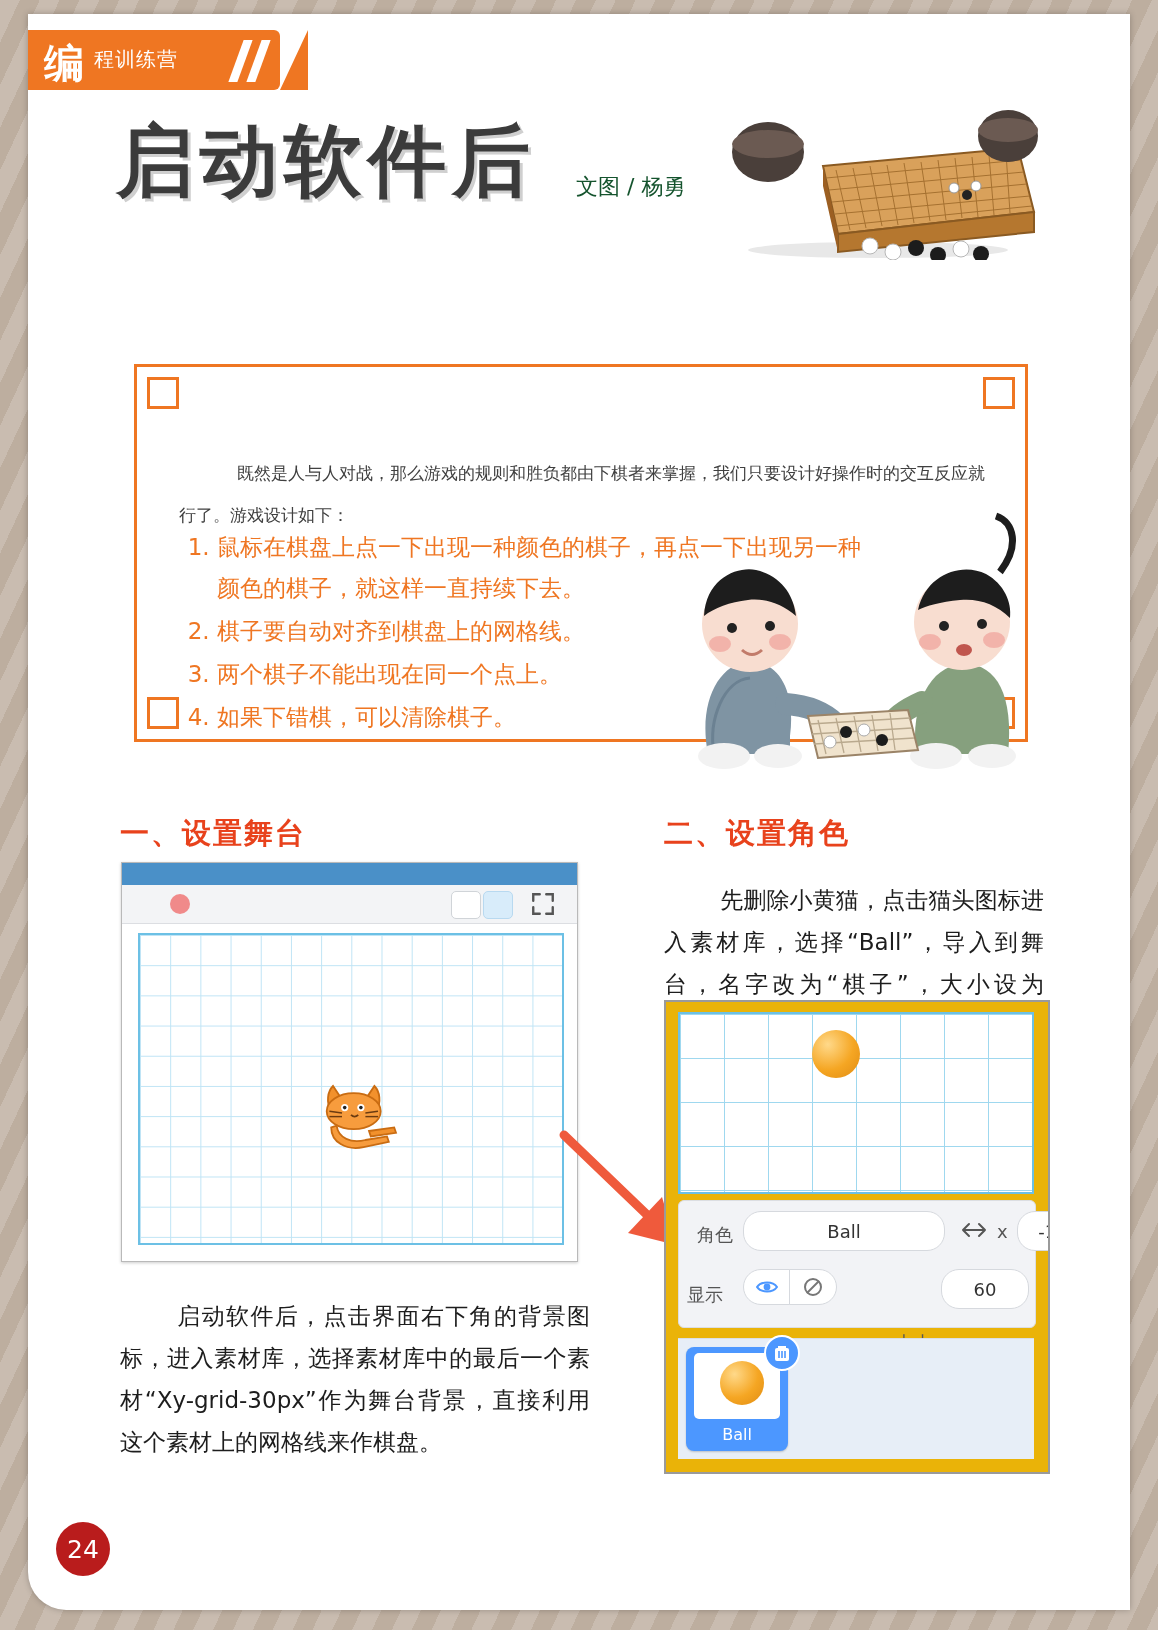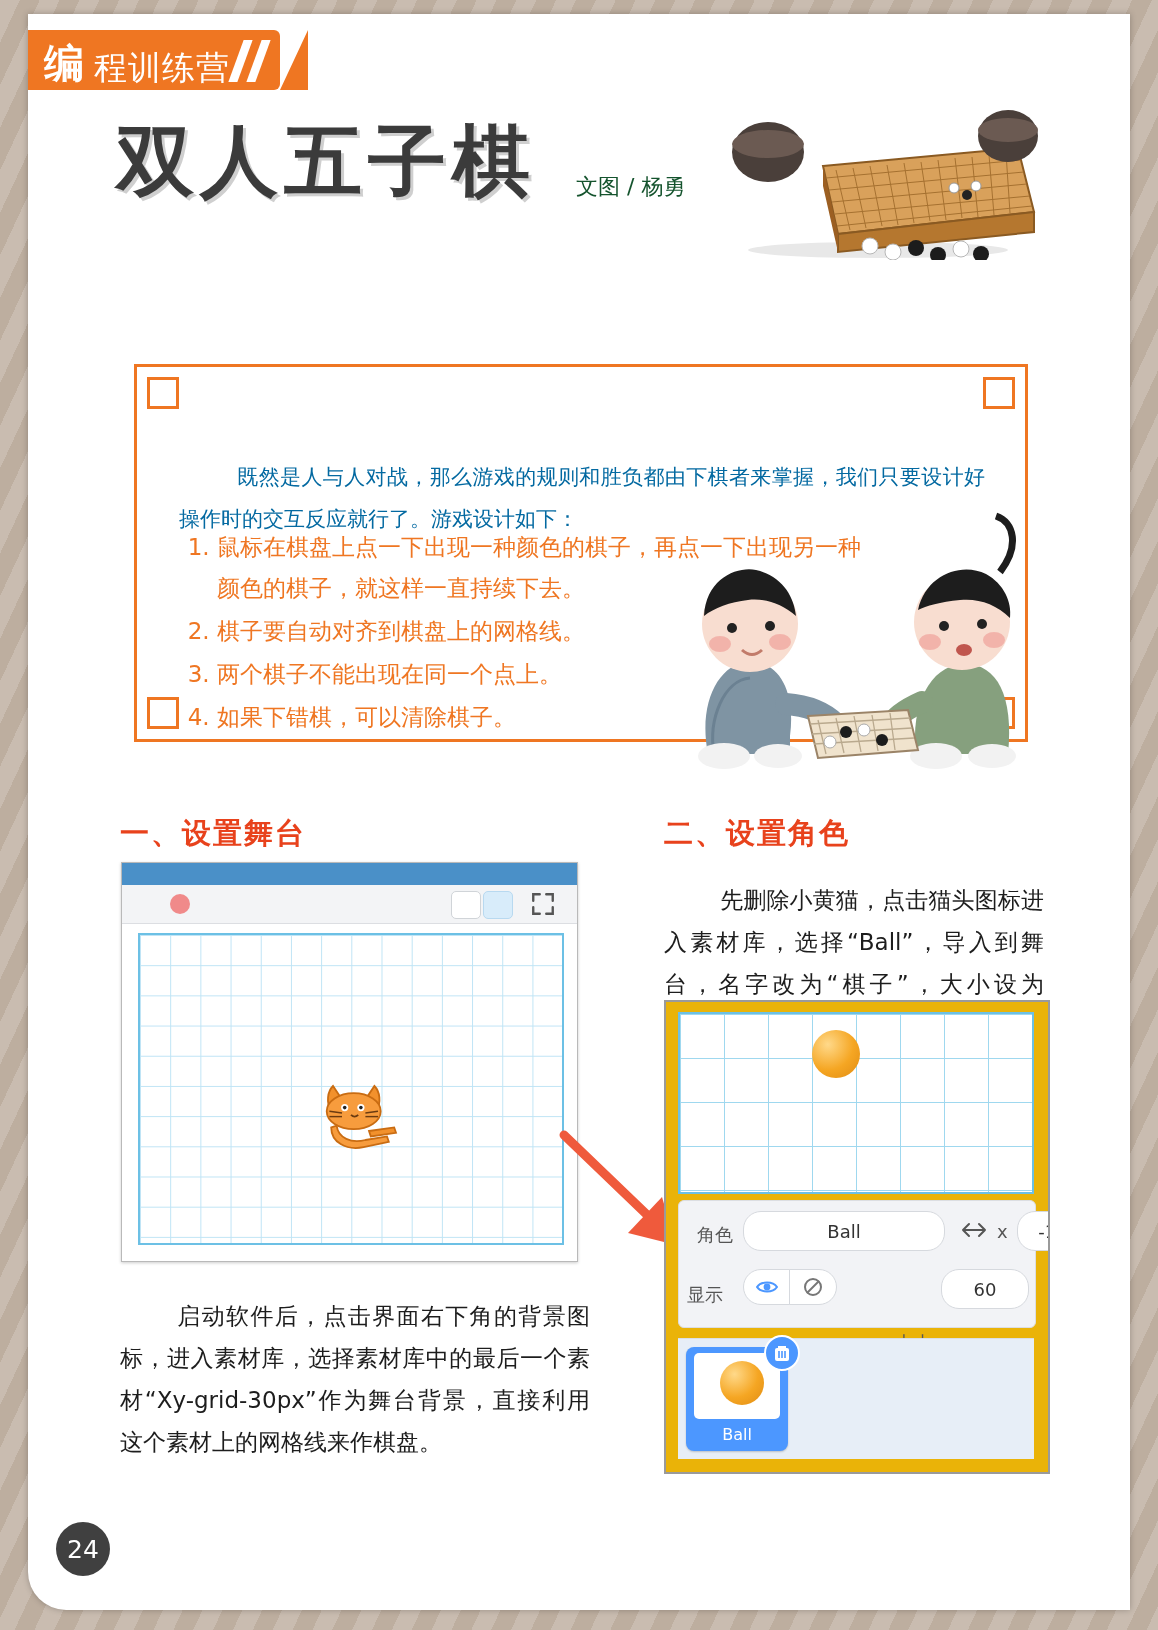--- a/index.html
+++ b/index.html
@@ -26,21 +26,21 @@
   }
   .ribbon:after{
     content:"";position:absolute;right:-28px;top:0;width:0;height:0;
     border-style:solid;border-width:0 0 60px 28px;border-color:transparent transparent #ef7622 transparent;
   }
   .ribbon .big{
     position:absolute;left:16px;top:6px;font-size:40px;color:#fff;font-weight:bold;
     font-family:"DejaVu Sans",sans-serif;
   }
   .ribbon .small{
-    position:absolute;left:66px;top:16px;font-size:33px;color:#fff;letter-spacing:1px;
+    position:absolute;left:66px;top:16px;font-size:20px;color:#fff;letter-spacing:1px;
     font-family:"DejaVu Sans",sans-serif;
   }
   .ribbon .slash1,.ribbon .slash2{
     position:absolute;top:10px;width:9px;height:42px;background:#fff;transform:skewX(-20deg);
   }
   .ribbon .slash1{left:208px}
   .ribbon .slash2{left:226px}
 
   
   .title{
@@ -75,21 +75,21 @@
   .ornbox .n-tl{left:10px;top:10px;}
   .ornbox .n-tr{right:10px;top:10px;}
   .ornbox .n-bl{left:10px;bottom:10px;}
   .ornbox .n-br{right:10px;bottom:10px;}
   .ornbox h2{
     margin:0;position:absolute;left:0;right:0;top:20px;text-align:center;
     font-size:30px;color:#ef7622;letter-spacing:3px;font-family:"DejaVu Sans",sans-serif;
   }
   .ornbox .lead{
     position:absolute;left:42px;top:68px;width:806px;
-    font-size:21px;line-height:42px;color:#0369a1;text-align:justify;
+    font-size:17px;line-height:42px;color:#404040;text-align:justify;
     font-family:"DejaVu Sans",sans-serif;
   }
   .ornbox .lead .ind{display:inline-block;width:58px}
   .ornbox ol{
     position:absolute;left:48px;top:160px;width:650px;margin:0;padding-left:32px;
     font-size:23px;line-height:41px;color:#ef7622;font-family:"DejaVu Sans",sans-serif;
   }
   .ornbox ol li{margin-bottom:2px;}
 
   
@@ -198,37 +198,37 @@
     font-family:"DejaVu Sans",sans-serif;
   }
   .delbadge{
     position:absolute;left:78px;top:-12px;width:32px;height:32px;border-radius:50%;
     background:#4c97ff;border:2px solid #fff;display:flex;align-items:center;justify-content:center;
   }
 
   
   .pagenum{
     position:absolute;left:28px;bottom:34px;width:54px;height:54px;border-radius:50%;
-    background:#404040;color:#fff;font-size:25px;display:flex;align-items:center;justify-content:center;
+    background:#b91c1c;color:#fff;font-size:25px;display:flex;align-items:center;justify-content:center;
     font-family:"DejaVu Sans",sans-serif;
   }
 </style>
 </head>
 <body>
 
 <div id="page">
 
   <div class="ribbon">
     <span class="big">编</span>
     <span class="small">程训练营</span>
     <span class="slash1"></span>
     <span class="slash2"></span>
   </div>
 
-  <div class="title">双人五子棋</div>
+  <div class="title">启动软件后</div>
   <div class="byline">文图 / 杨勇</div>
 
   <svg class="goban-art" viewBox="0 0 320 160">
     <ellipse cx="160" cy="150" rx="130" ry="8" fill="#e8e8e8"></ellipse>
 
     <polygon points="105,66 300,48 316,112 120,134" fill="#d9a15b" stroke="#8a5a22" stroke-width="2"></polygon>
     <polygon points="120,134 316,112 316,132 120,152" fill="#b5772f" stroke="#8a5a22" stroke-width="2"></polygon>
     <polygon points="105,66 120,134 120,152 105,86" fill="#9c5f22"></polygon>
     <g stroke="#a06c2c" stroke-width="1" opacity=".9">
       <line x1="118" y1="70" x2="132" y2="130"></line>

